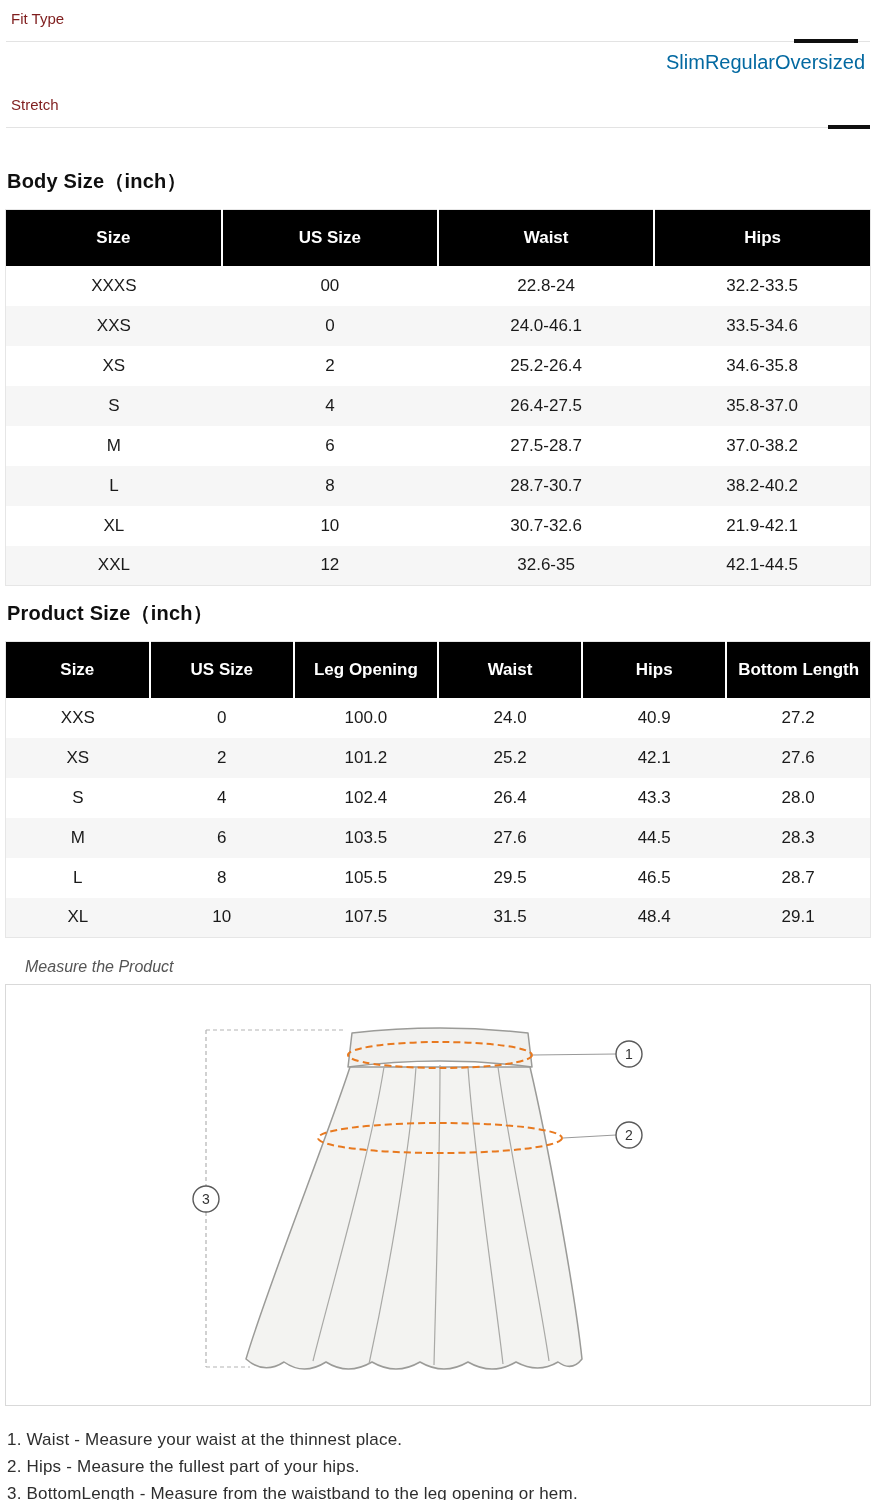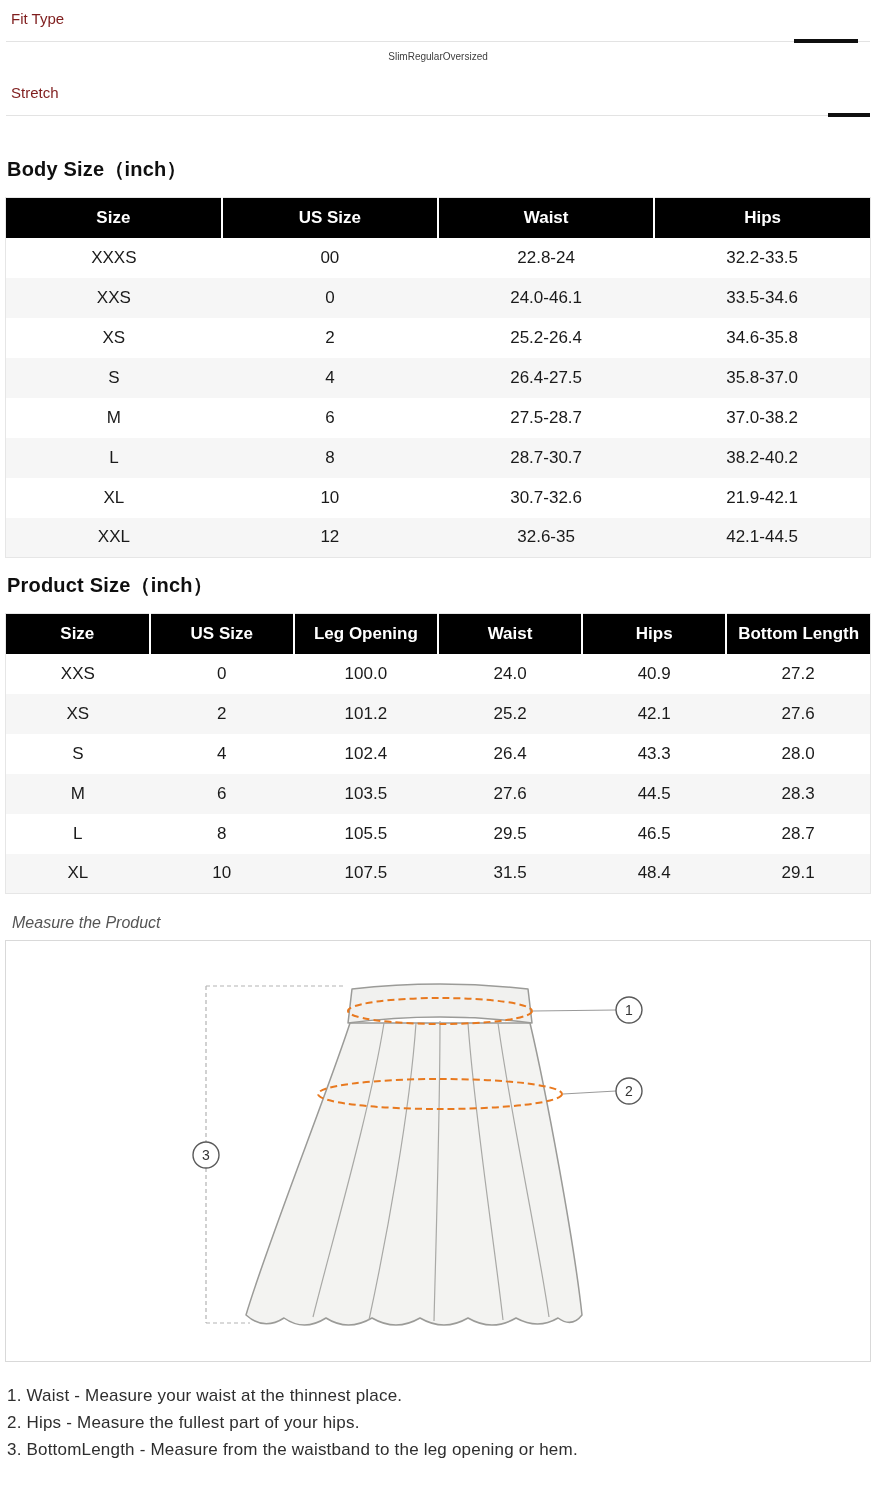--- a/index.html
+++ b/index.html
@@ -11,38 +11,38 @@
   }
   .page { padding:6px 5px 0; }
 
   
   .scale-block { margin-bottom:4px; }
   .scale-title { font-size:15px; color:#7f1d1d; padding:4px 6px 14px; }
   .track { position:relative; height:1px; background:#e3e3e3; margin:0 1px; }
   .track .indicator { position:absolute; top:-2px; height:4px; background:#0f0f0f; }
   .indicator-fit { right:12px; width:64px; }
   .indicator-stretch { right:0; width:42px; }
-  .scale-labels { display:flex; justify-content:center; font-size:10px; color:#404040; padding:9px 6px 14px; }
+  .scale-labels { display:flex; justify-content:flex-end; font-size:20px; color:#0369a1; padding:9px 6px 14px; }
 
   
   .section-title { font-size:20px; font-weight:bold; color:#0f0f0f; margin:14px 2px 14px; letter-spacing:.2px; }
   .section-title.first { margin-top:40px; }
 
   
   table.size-table { width:100%; border-collapse:collapse; border:1px solid #e6e6e6; font-size:17px; table-layout:fixed; }
   table.size-table th {
-    background:#000; color:#fff; font-weight:bold; height:40px;
+    background:#000; color:#fff; font-weight:bold; height:56px;
     border-left:2px solid #fff; text-align:center; font-size:17px;
   }
   table.size-table th:first-child { border-left:none; }
   table.size-table td { text-align:center; height:40px; color:#1a1a1a; }
   table.size-table tbody tr:nth-child(even) { background:#f6f6f6; }
 
   
-  .measure-caption { font-style:italic; color:#555; font-size:16px; margin:20px 7px 8px; }
+  .measure-caption { font-style:italic; color:#555; font-size:16px; margin:20px 20px 8px; }
   .diagram-box { border:1px solid #d9d9d9; background:#fff; height:422px; }
   .diagram-box svg { display:block; }
 
   
   .notes { margin:20px 2px 0; }
   .notes p { font-size:17px; color:#2e2e2e; line-height:27px; letter-spacing:.2px; }
 </style>
 </head>
 <body>
 

